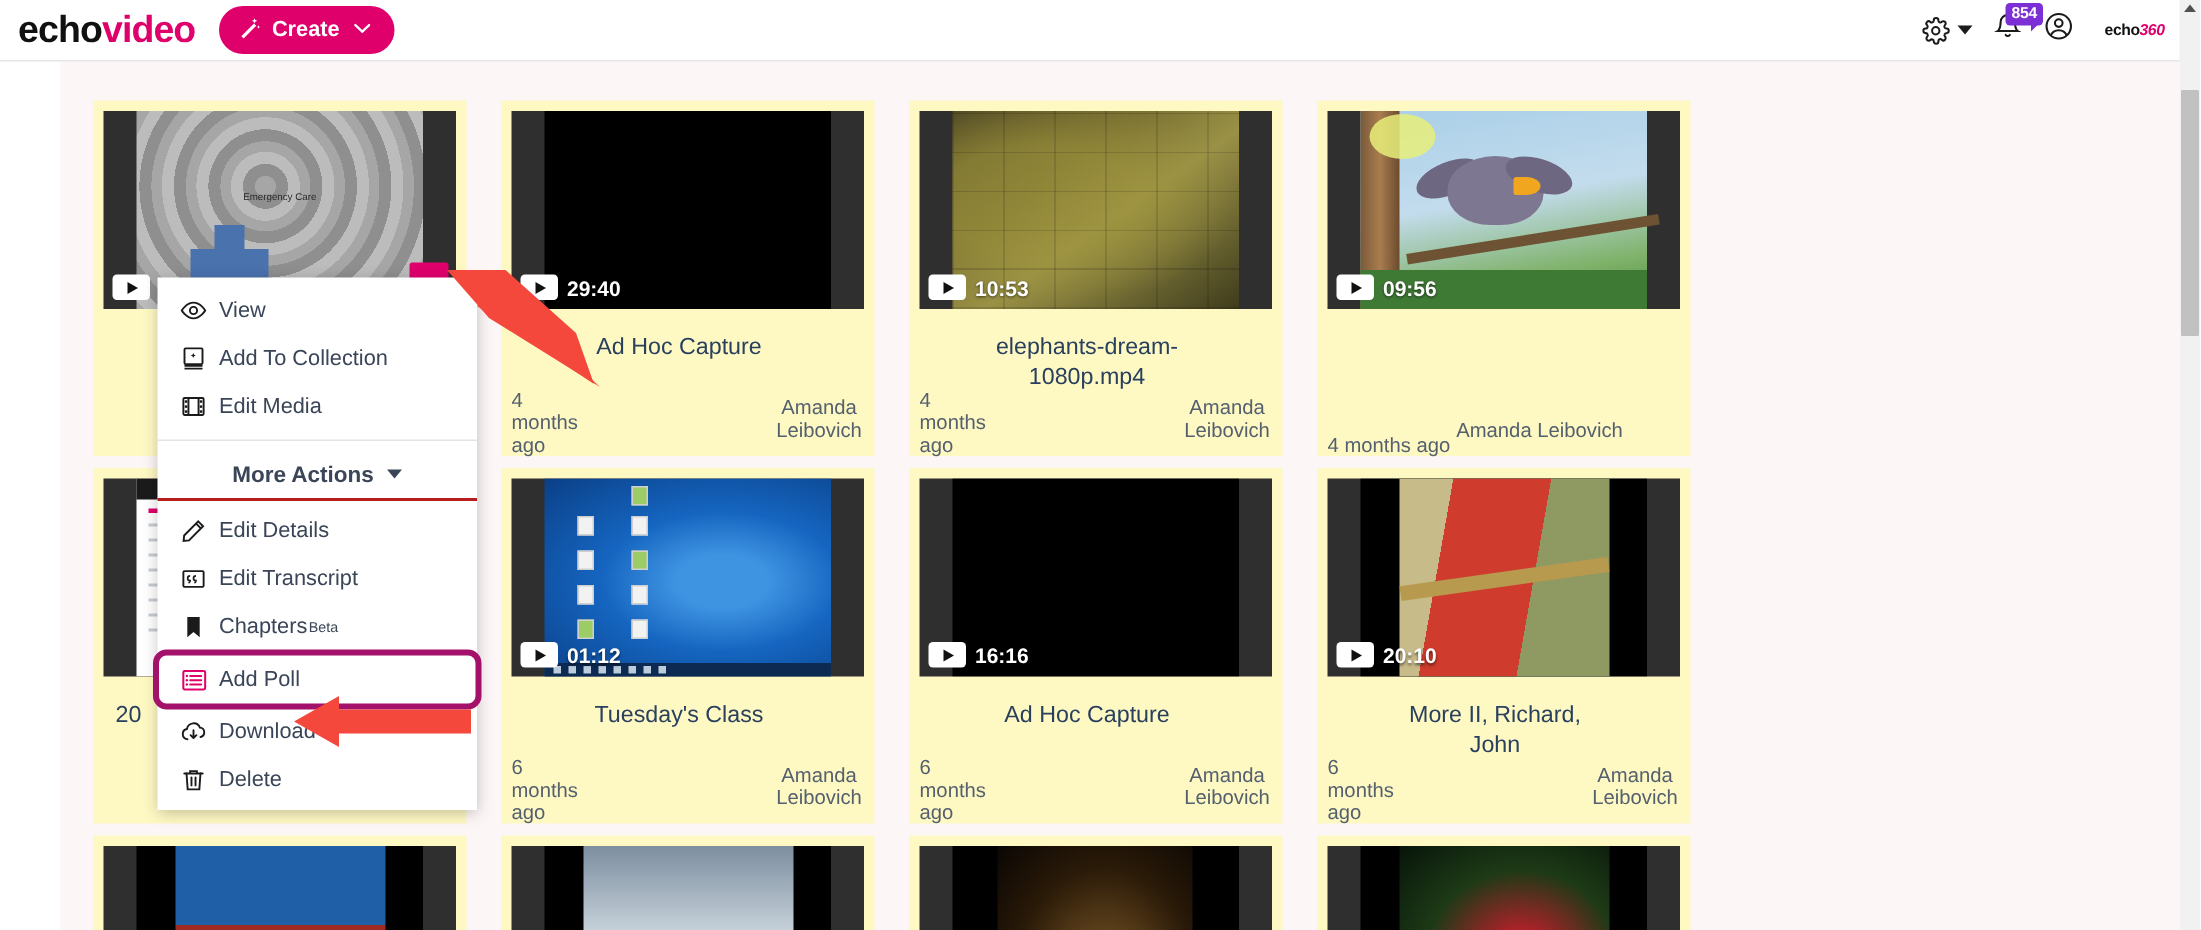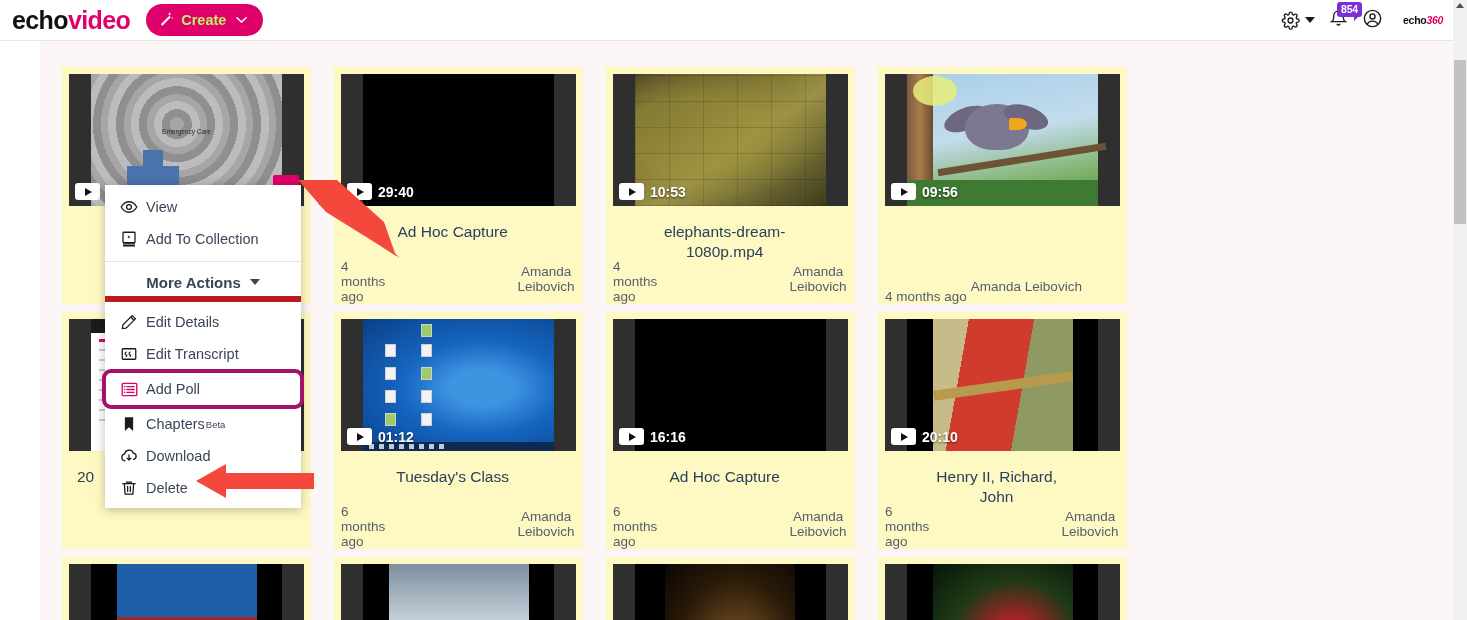--- a/index.html
+++ b/index.html
@@ -31,21 +31,21 @@
     font-size: 14.5px; color: #3a4557; cursor: pointer; height: 41px;
   }
   .navtab.active { color: #2b3445; }
   .navtab.active::after {
     content: ""; position: absolute; left: 8px; right: 8px; bottom: 5px;
     height: 3px; background: #a4116a; border-radius: 1px;
   }
 
   .create-btn {
     margin-left: 16px; height: 32px; padding: 0 16px 0 13px;
-    background: #e0006c; color: #bef264; border: none; border-radius: 17px;
+    background: #e0006c; color: #ffffff; border: none; border-radius: 17px;
     font-size: 14.5px; font-weight: 700; font-family: inherit;
     display: flex; align-items: center; gap: 7px; cursor: pointer;
   }
   .create-btn .wand { font-size: 13px; }
   .create-btn .chev { font-size: 11px; font-weight: 400; margin-left: 3px; }
 
   .nav-right { margin-left: auto; display: flex; align-items: center; gap: 0px; padding-right: 10px; }
   .navicon { position: relative; width: 34px; height: 34px; display: flex; align-items: center; justify-content: center; cursor: pointer; color: #1b1b1b; }
   .gear-wrap { display: flex; align-items: center; cursor: pointer; margin-right: 6px; }
   .caret-down { width: 0; height: 0; border-left: 5px solid transparent; border-right: 5px solid transparent; border-top: 6px solid #1b1b1b; margin-left: 4px; }
@@ -154,34 +154,34 @@
   .art-rose { background:#000; }
   .art-rose .s { position:absolute; left:26px; top:0; width:140px; height:132px;
       background: radial-gradient(ellipse at 58% 55%, #b5202a 0 14%, #1d3a16 55%, #07140a 100%); }
   .art-doc { background:#ffffff; }
   .art-doc .bar { position:absolute; left:0; top:0; width:100%; height:14px; background:#1b1b1b; }
   .art-doc .ln { position:absolute; left:8px; height:2px; background:#c7ccd4; }
   .art-doc .pk { position:absolute; left:8px; width:34px; height:3px; background:#e0006c; }
 
   
   .ctx {
-    position: absolute; left: 105px; top: 185px; width: 196px;
+    position: absolute; left: 105px; top: 185px; width: 213px;
     background: #ffffff; box-shadow: 0 2px 10px rgba(0,0,0,.25);
     z-index: 60; padding: 6px 0 4px 0;
   }
   .ctx-item {
     display: flex; align-items: center; height: 32px; padding: 0 10px 0 15px;
     font-size: 14.5px; color: #3a4557; cursor: pointer; position: relative;
   }
   .ctx-ico { width: 26px; display: flex; align-items: center; justify-content: flex-start; color: #1b1b1b; }
   .ctx-sep { height: 1px; background: #e3e3e3; margin: 6px 0; }
   .ctx-more {
     display: flex; align-items: center; justify-content: center; gap: 9px;
     height: 34px; font-size: 15px; font-weight: 700; color: #3a4557; cursor: pointer;
-    border-bottom: 6px solid #b91c1c; margin-bottom: 4px;
+    border-bottom: 2px solid #b91c1c; margin-bottom: 4px;
   }
   .chev-sm { width:0;height:0;border-left:5px solid transparent;border-right:5px solid transparent;border-top:6px solid #3a4557; }
   .sup-beta { font-size: 9.5px; vertical-align: super; margin-left: 1px; color:#3a4557; }
 
   .ctx-item.highlight {
     outline: 4px solid #a4116a; outline-offset: -1px;
     border-radius: 6px; margin: 2px 0; height: 34px; background:#fff;
   }
   .ctx-item.highlight .ctx-ico { color: #e0006c; }
 
@@ -434,21 +434,21 @@
           </div>
           <div class="duration">
             <span class="playbox">
                 <i></i>
               </span>
             <span>20:10</span>
           </div>
         </div>
         <div class="card-body">
           <div class="card-date">6 months ago</div>
-          <div class="card-title">Henry II, Richard, John</div>
+          <div class="card-title">More II, Richard, John</div>
           <div class="card-owner">Amanda Leibovich</div>
         </div>
       </div>
     </div>
 
     <div class="row">
       <div class="card">
         <div class="thumb">
           <div class="inner art-santa">
               <div class="s"></div>
@@ -497,20 +497,35 @@
       <span class="ctx-ico">
         <svg width="18" height="18" viewBox="0 0 24 24" fill="none" stroke="#1b1b1b" stroke-width="1.7">
           <rect x="4" y="3" width="16" height="14" rx="1"></rect>
             <path d="M4 18.5h16M4 21h16"></path>
           <path d="M11.8 7l.7 1.6 1.6.7-1.6.7-.7 1.6-.7-1.6-1.6-.7 1.6-.7z" fill="#1b1b1b" stroke="none"></path>
         </svg>
       </span>
       <span>Add To Collection</span>
     </div>
 
+    <div class="ctx-item">
+      <span class="ctx-ico">
+        <svg width="18" height="18" viewBox="0 0 24 24" fill="none" stroke="#1b1b1b" stroke-width="1.7">
+          <rect x="3" y="4.5" width="18" height="15" rx="1"></rect>
+          <path d="M7.5 4.5v15M16.5 4.5v15"></path>
+          <rect x="4.3" y="6.5" width="2.2" height="2.2" fill="#1b1b1b" stroke="none"></rect>
+          <rect x="4.3" y="11" width="2.2" height="2.2" fill="#1b1b1b" stroke="none"></rect>
+          <rect x="4.3" y="15.4" width="2.2" height="2.2" fill="#1b1b1b" stroke="none"></rect>
+          <rect x="17.6" y="6.5" width="2.2" height="2.2" fill="#1b1b1b" stroke="none"></rect>
+          <rect x="17.6" y="11" width="2.2" height="2.2" fill="#1b1b1b" stroke="none"></rect>
+          <rect x="17.6" y="15.4" width="2.2" height="2.2" fill="#1b1b1b" stroke="none"></rect>
+        </svg>
+      </span>
+      <span>Edit Media</span>
+    </div>
 
     <div class="ctx-sep"></div>
 
     <div class="ctx-more">
       <span>More Actions</span>
       <span class="chev-sm"></span>
     </div>
 
     <div class="ctx-item">
       <span class="ctx-ico">
@@ -523,45 +538,45 @@
     </div>
 
     <div class="ctx-item">
       <span class="ctx-ico">
         <svg width="18" height="18" viewBox="0 0 24 24" fill="none" stroke="#1b1b1b" stroke-width="1.7">
           <rect x="3" y="5" width="18" height="14" rx="1"></rect>
           <path d="M9 9.3c-1.3 0-2.2.9-2.2 2.1S7.7 13.5 9 13.5c0 1-.5 1.6-1.4 2m6.6-6.2c-1.3 0-2.2.9-2.2 2.1s.9 2.1 2.2 2.1c0 1-.5 1.6-1.4 2" stroke-width="1.5" fill="none"></path>
         </svg>
       </span>
       <span>Edit Transcript</span>
+    </div>
+
+    <div class="ctx-item">
+      <span class="ctx-ico">
+        <svg width="18" height="18" viewBox="0 0 24 24" fill="#1b1b1b">
+          <path d="M6.5 3h11v18.2L12 16.4 6.5 21.2z"></path>
+        </svg>
+      </span>
+      <span>Chapters</span>
+        <span class="sup-beta">Beta</span>
     </div>
 
     <div class="ctx-item highlight">
       <span class="ctx-ico">
         <svg width="19" height="19" viewBox="0 0 24 24" fill="none" stroke="#e0006c" stroke-width="1.7">
           <rect x="2.8" y="4.2" width="18.4" height="15.6" rx="1.2"></rect>
           <path d="M8.6 8.4h9.2M8.6 12h9.2M8.6 15.6h9.2" stroke-linecap="round"></path>
           <circle cx="5.8" cy="8.4" r="1" fill="#e0006c" stroke="none"></circle>
           <circle cx="5.8" cy="12" r="1" fill="#e0006c" stroke="none"></circle>
           <circle cx="5.8" cy="15.6" r="1" fill="#e0006c" stroke="none"></circle>
         </svg>
       </span>
       <span>Add Poll</span>
     </div>
 
-    <div class="ctx-item">
-      <span class="ctx-ico">
-        <svg width="18" height="18" viewBox="0 0 24 24" fill="#1b1b1b">
-          <path d="M6.5 3h11v18.2L12 16.4 6.5 21.2z"></path>
-        </svg>
-      </span>
-      <span>Chapters</span>
-        <span class="sup-beta">Beta</span>
-    </div>
-
 
     <div class="ctx-item">
       <span class="ctx-ico">
         <svg width="18" height="18" viewBox="0 0 24 24" fill="none" stroke="#1b1b1b" stroke-width="1.7" stroke-linecap="round">
           <path d="M6.6 18.4a4.6 4.6 0 01-.4-9.1 6 6 0 0111.5-1.2 4.2 4.2 0 01.5 8.3"></path>
           <path d="M12 10.4v7m0 0l-2.6-2.6M12 17.4l2.6-2.6"></path>
         </svg>
       </span>
       <span>Download</span>
     </div>

